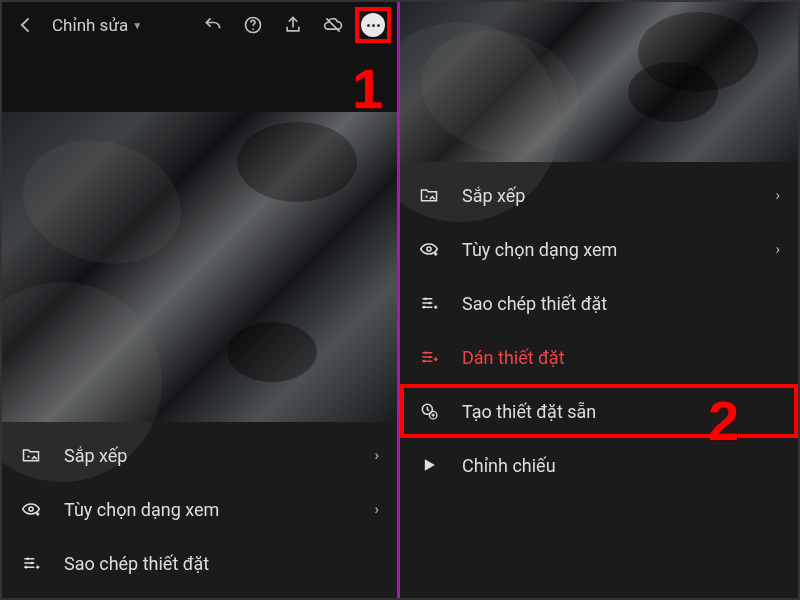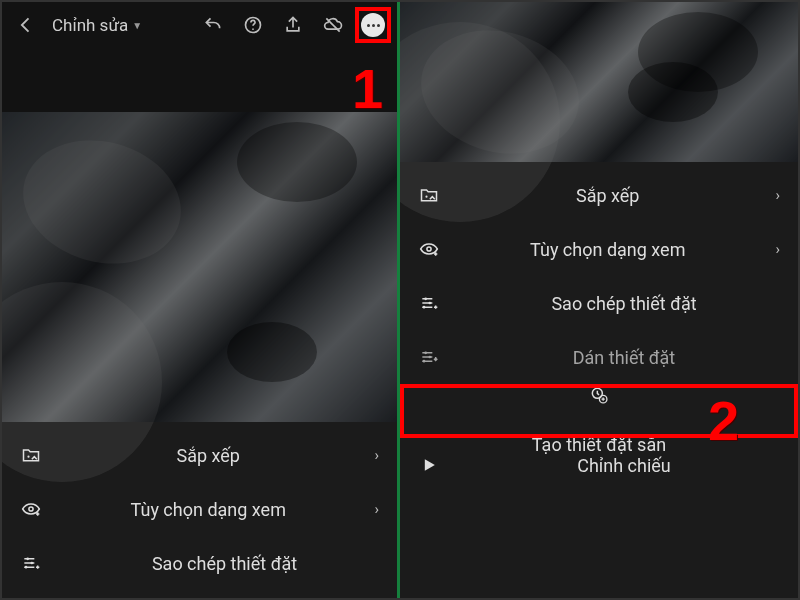--- a/index.html
+++ b/index.html
@@ -19,21 +19,21 @@
   }
   .panel {
     width: 50%;
     height: 100%;
     background: #121212;
     position: relative;
     display: flex;
     flex-direction: column;
     overflow: hidden;
   }
-  .panel.left { border-right: 3px solid #15803d; }
+  .panel.left { border-right: 3px solid #a21caf; }
 
   
   .topbar {
     height: 46px;
     display: flex;
     align-items: center;
     padding: 0 6px;
     gap: 4px;
     background: #121212;
     color: #bdbdbd;
@@ -109,41 +109,39 @@
     flex: 1;
     padding-top: 6px;
   }
   .menu-item {
     display: flex;
     align-items: center;
     height: 54px;
     padding: 0 18px;
     color: #dedede;
     font-size: 18px;
-    gap: 28px;
+    gap: 22px;
     cursor: pointer;
     position: relative;
-    text-align: center;
-  }
-  .menu-item.disabled { color: #a3a3a3; cursor: default; }
+  }
+  .menu-item.disabled { color: #ef4444; cursor: default; }
   .menu-item .mi-icon {
     width: 22px; height: 22px;
     display: flex; align-items: center; justify-content: center;
     color: inherit;
     flex-shrink: 0;
   }
   .menu-item .mi-label { flex: 1; }
   .menu-item .mi-chev {
     color: #bdbdbd;
     font-size: 15px;
   }
   .menu-item.red-box {
     outline: 4px solid #ff0000;
     outline-offset: -4px;
-    flex-direction: column;
   }
 
   
   .step-num {
     position: absolute;
     color: #ff0000;
     font-weight: 900;
     font-size: 56px;
     font-family: Arial, sans-serif;
     pointer-events: none;

